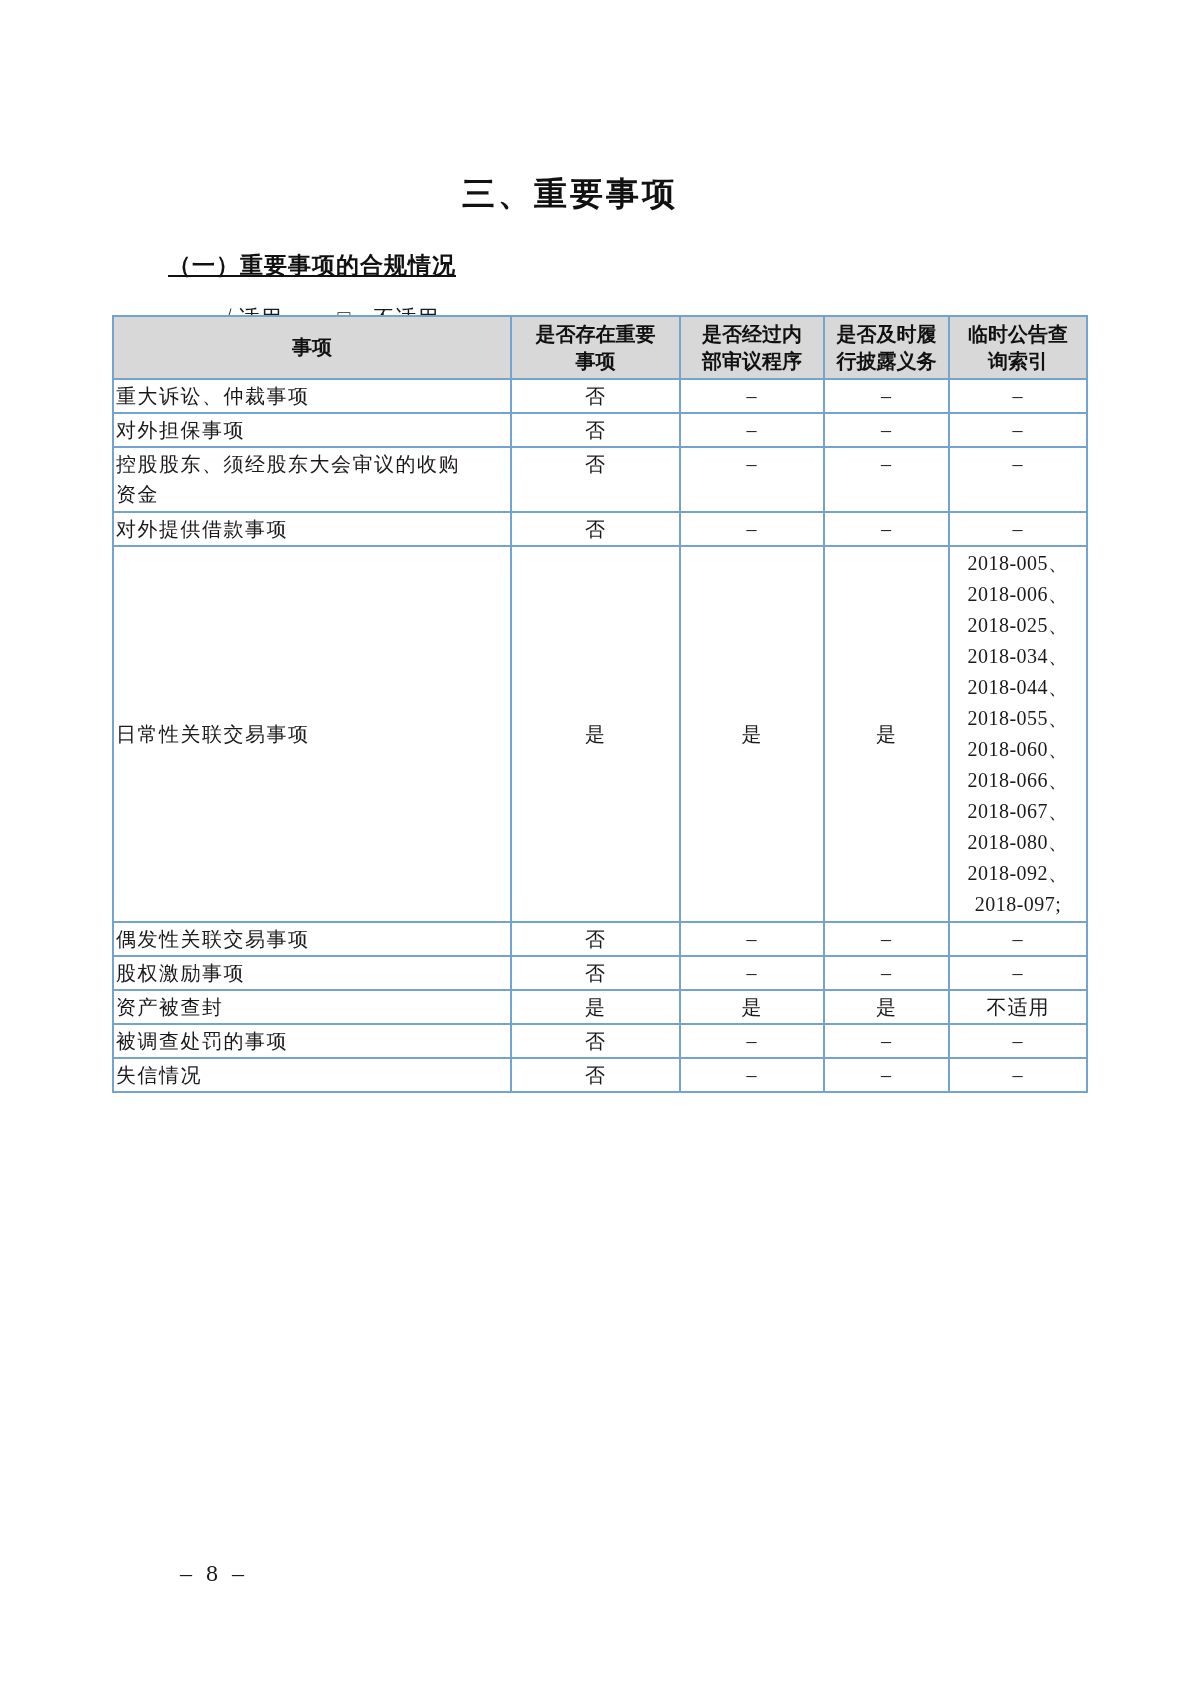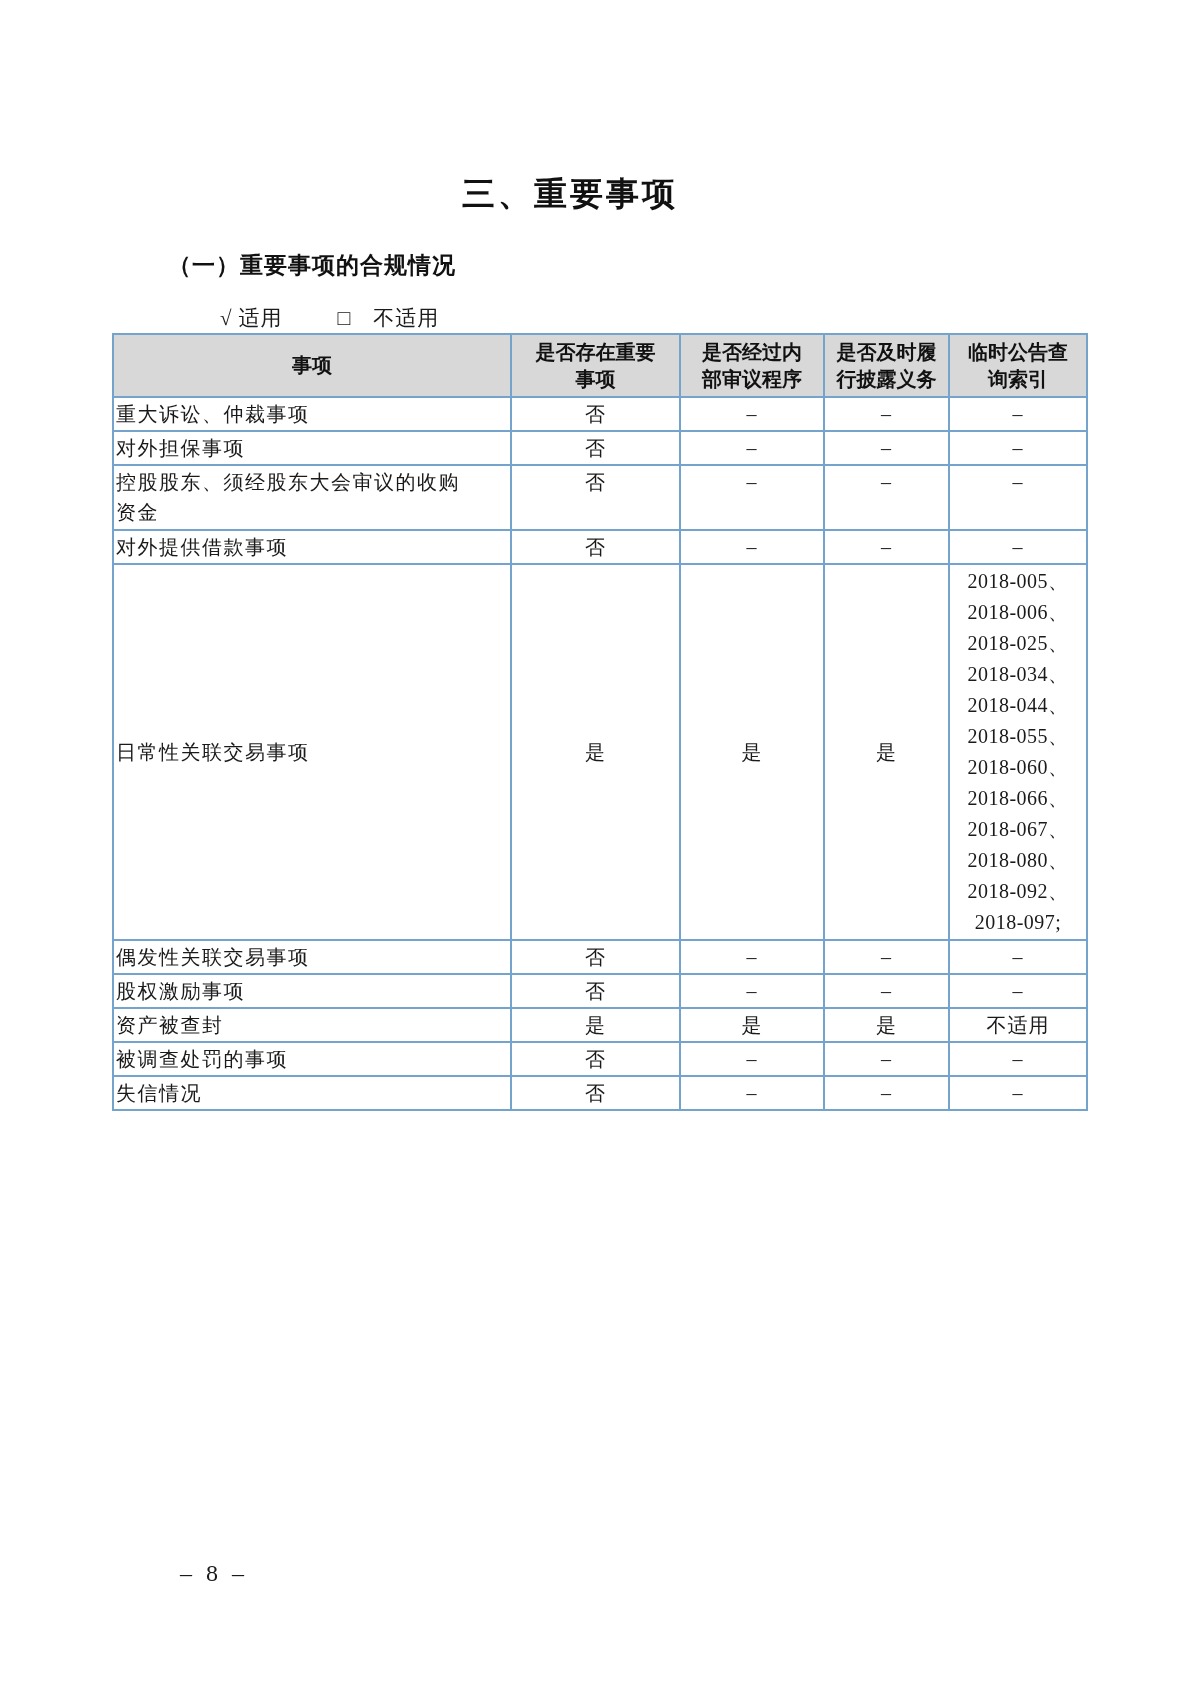--- a/index.html
+++ b/index.html
@@ -28,37 +28,38 @@
   }
   .section-heading {
     position: absolute;
     top: 250px;
     left: 168px;
     font-family: "Liberation Sans", "DejaVu Sans", sans-serif;
     font-size: 23px;
     font-weight: 800;
     letter-spacing: 1px;
     color: #111111;
+    text-decoration: underline;
   }
   .applicability {
     position: absolute;
     top: 304px;
     left: 220px;
     font-size: 21px;
     letter-spacing: 1px;
     color: #1a1a1a;
   }
   .applicability .mark { display: inline-block; }
   .applicability .lbl-apply { margin-left: 6px; }
   .applicability .box { margin-left: 55px; }
   .applicability .lbl-na { margin-left: 22px; }
 
   table.compliance {
     position: absolute;
-    top: 333px;
+    top: 315px;
     left: 112px;
     width: 974px;
     border-collapse: collapse;
     table-layout: fixed;
   }
   table.compliance th, table.compliance td {
     border: 2px solid #74a3cc;
     font-size: 20px;
     overflow: hidden;
   }

